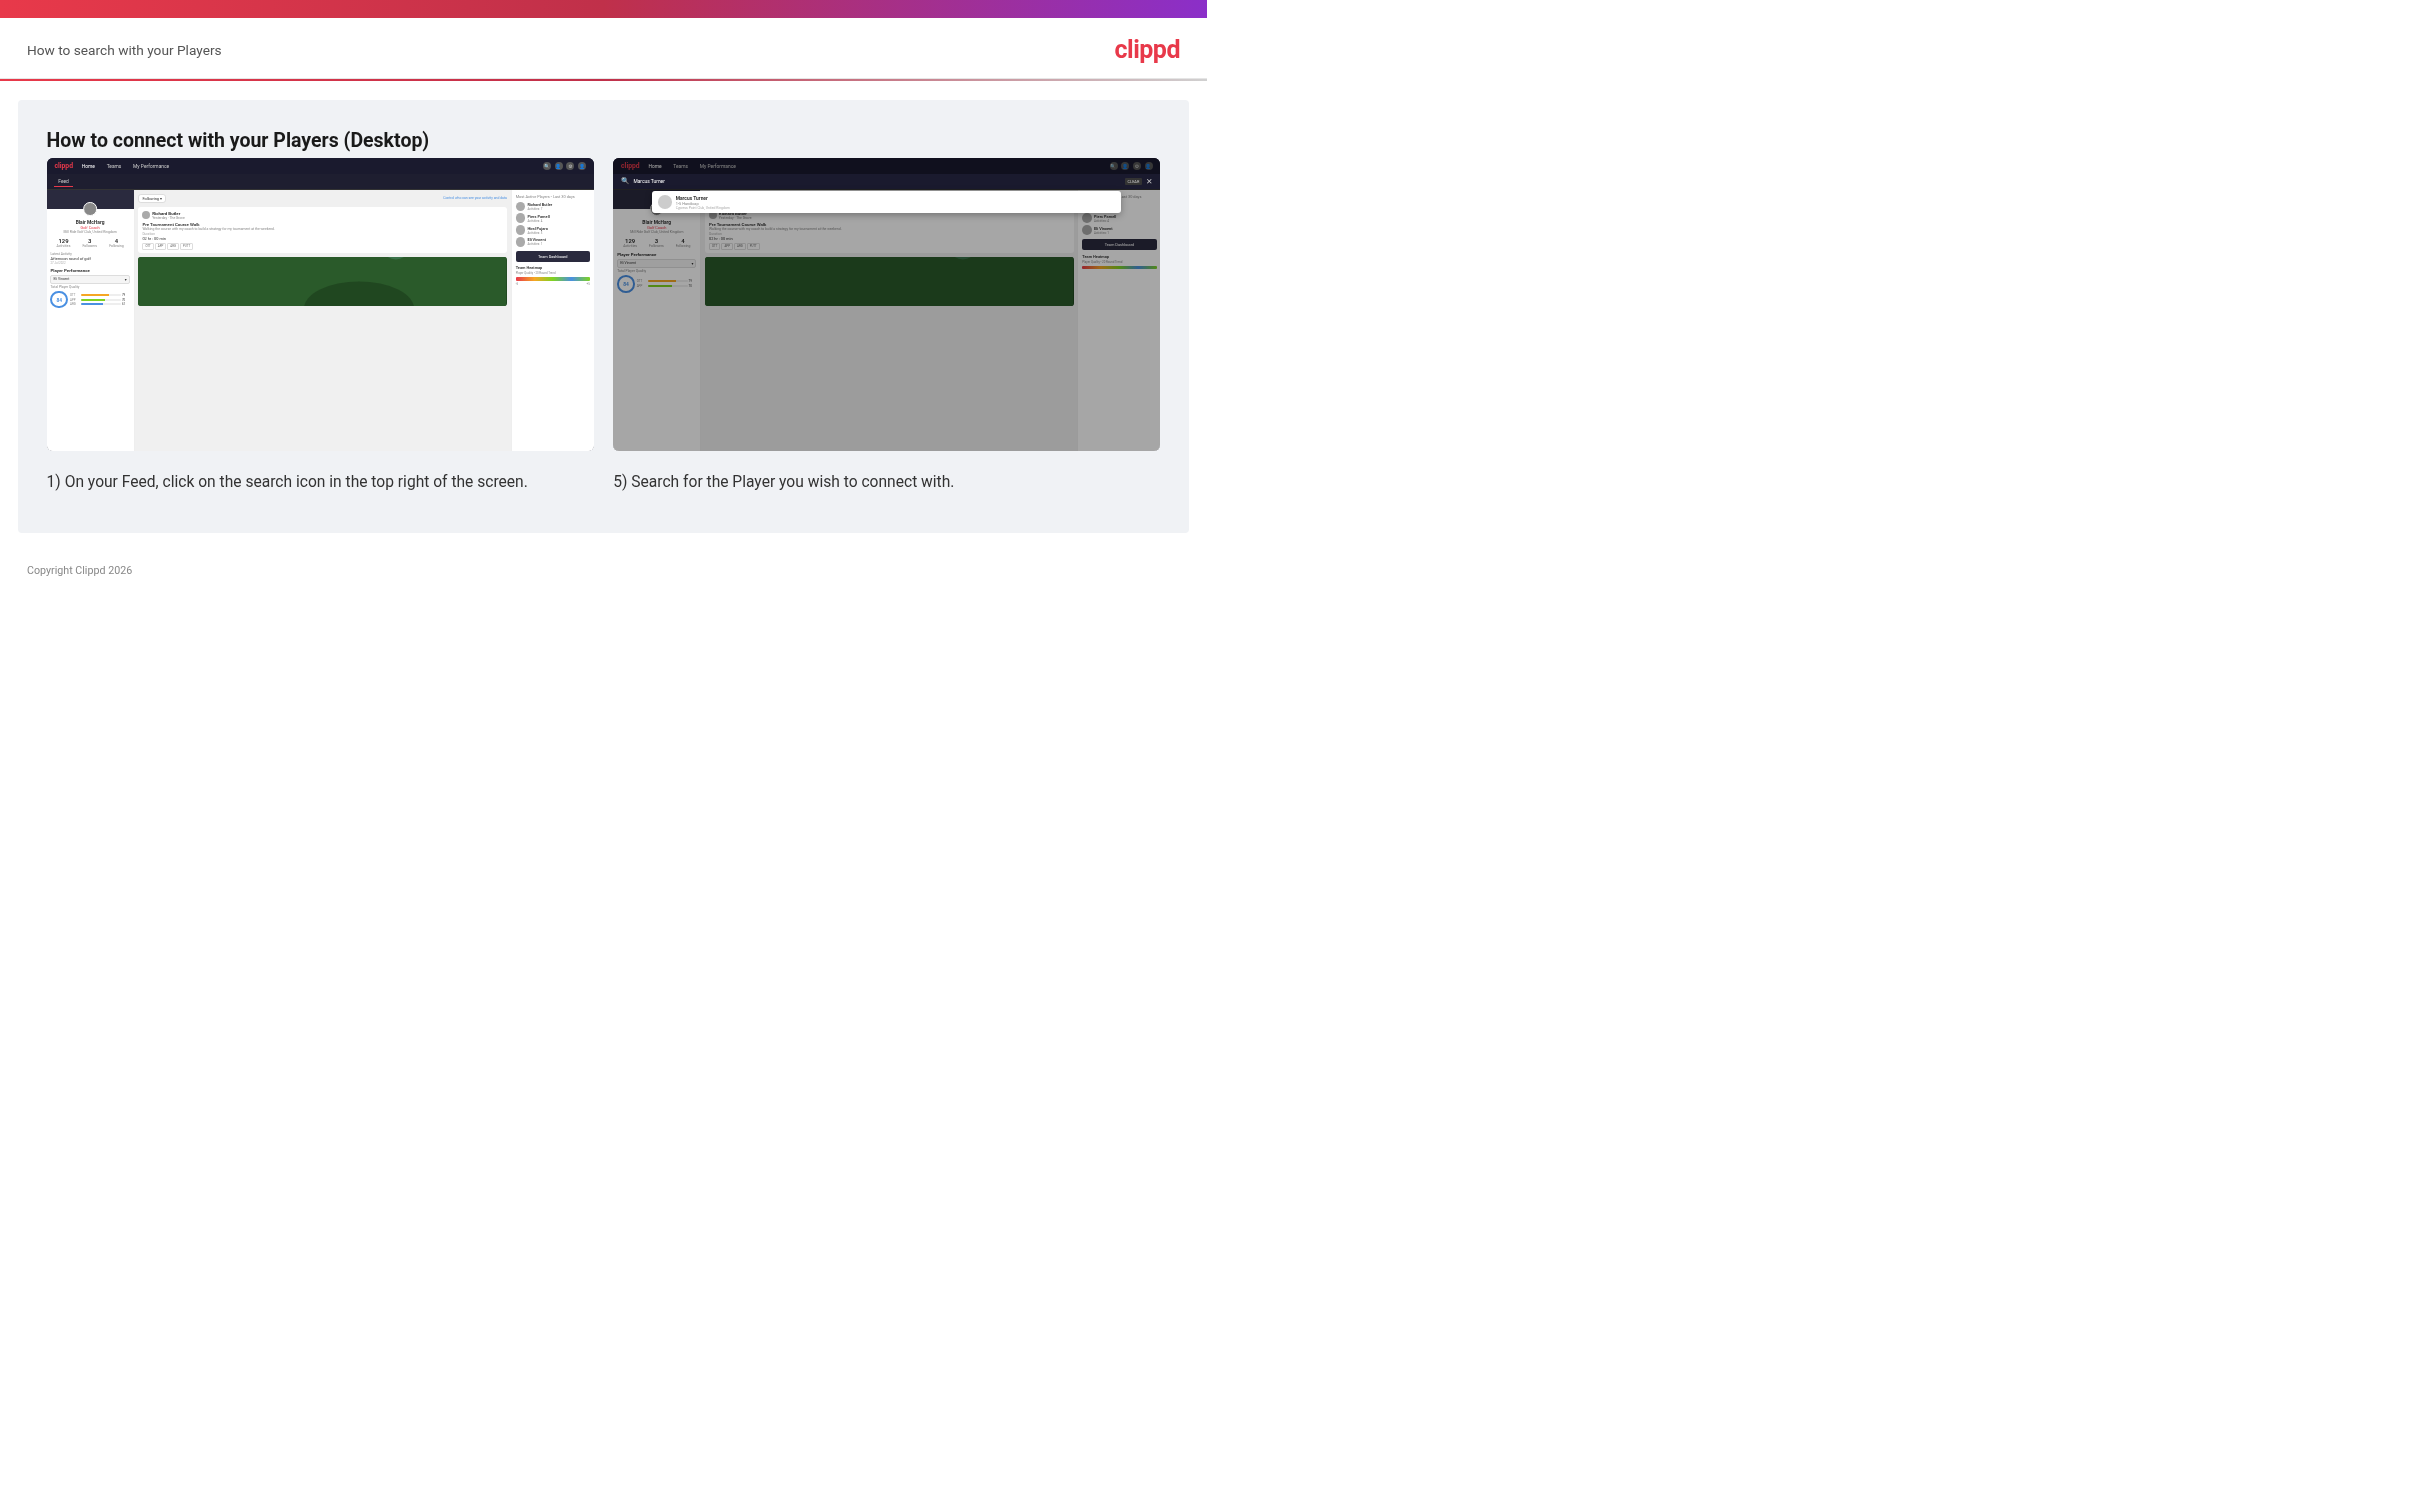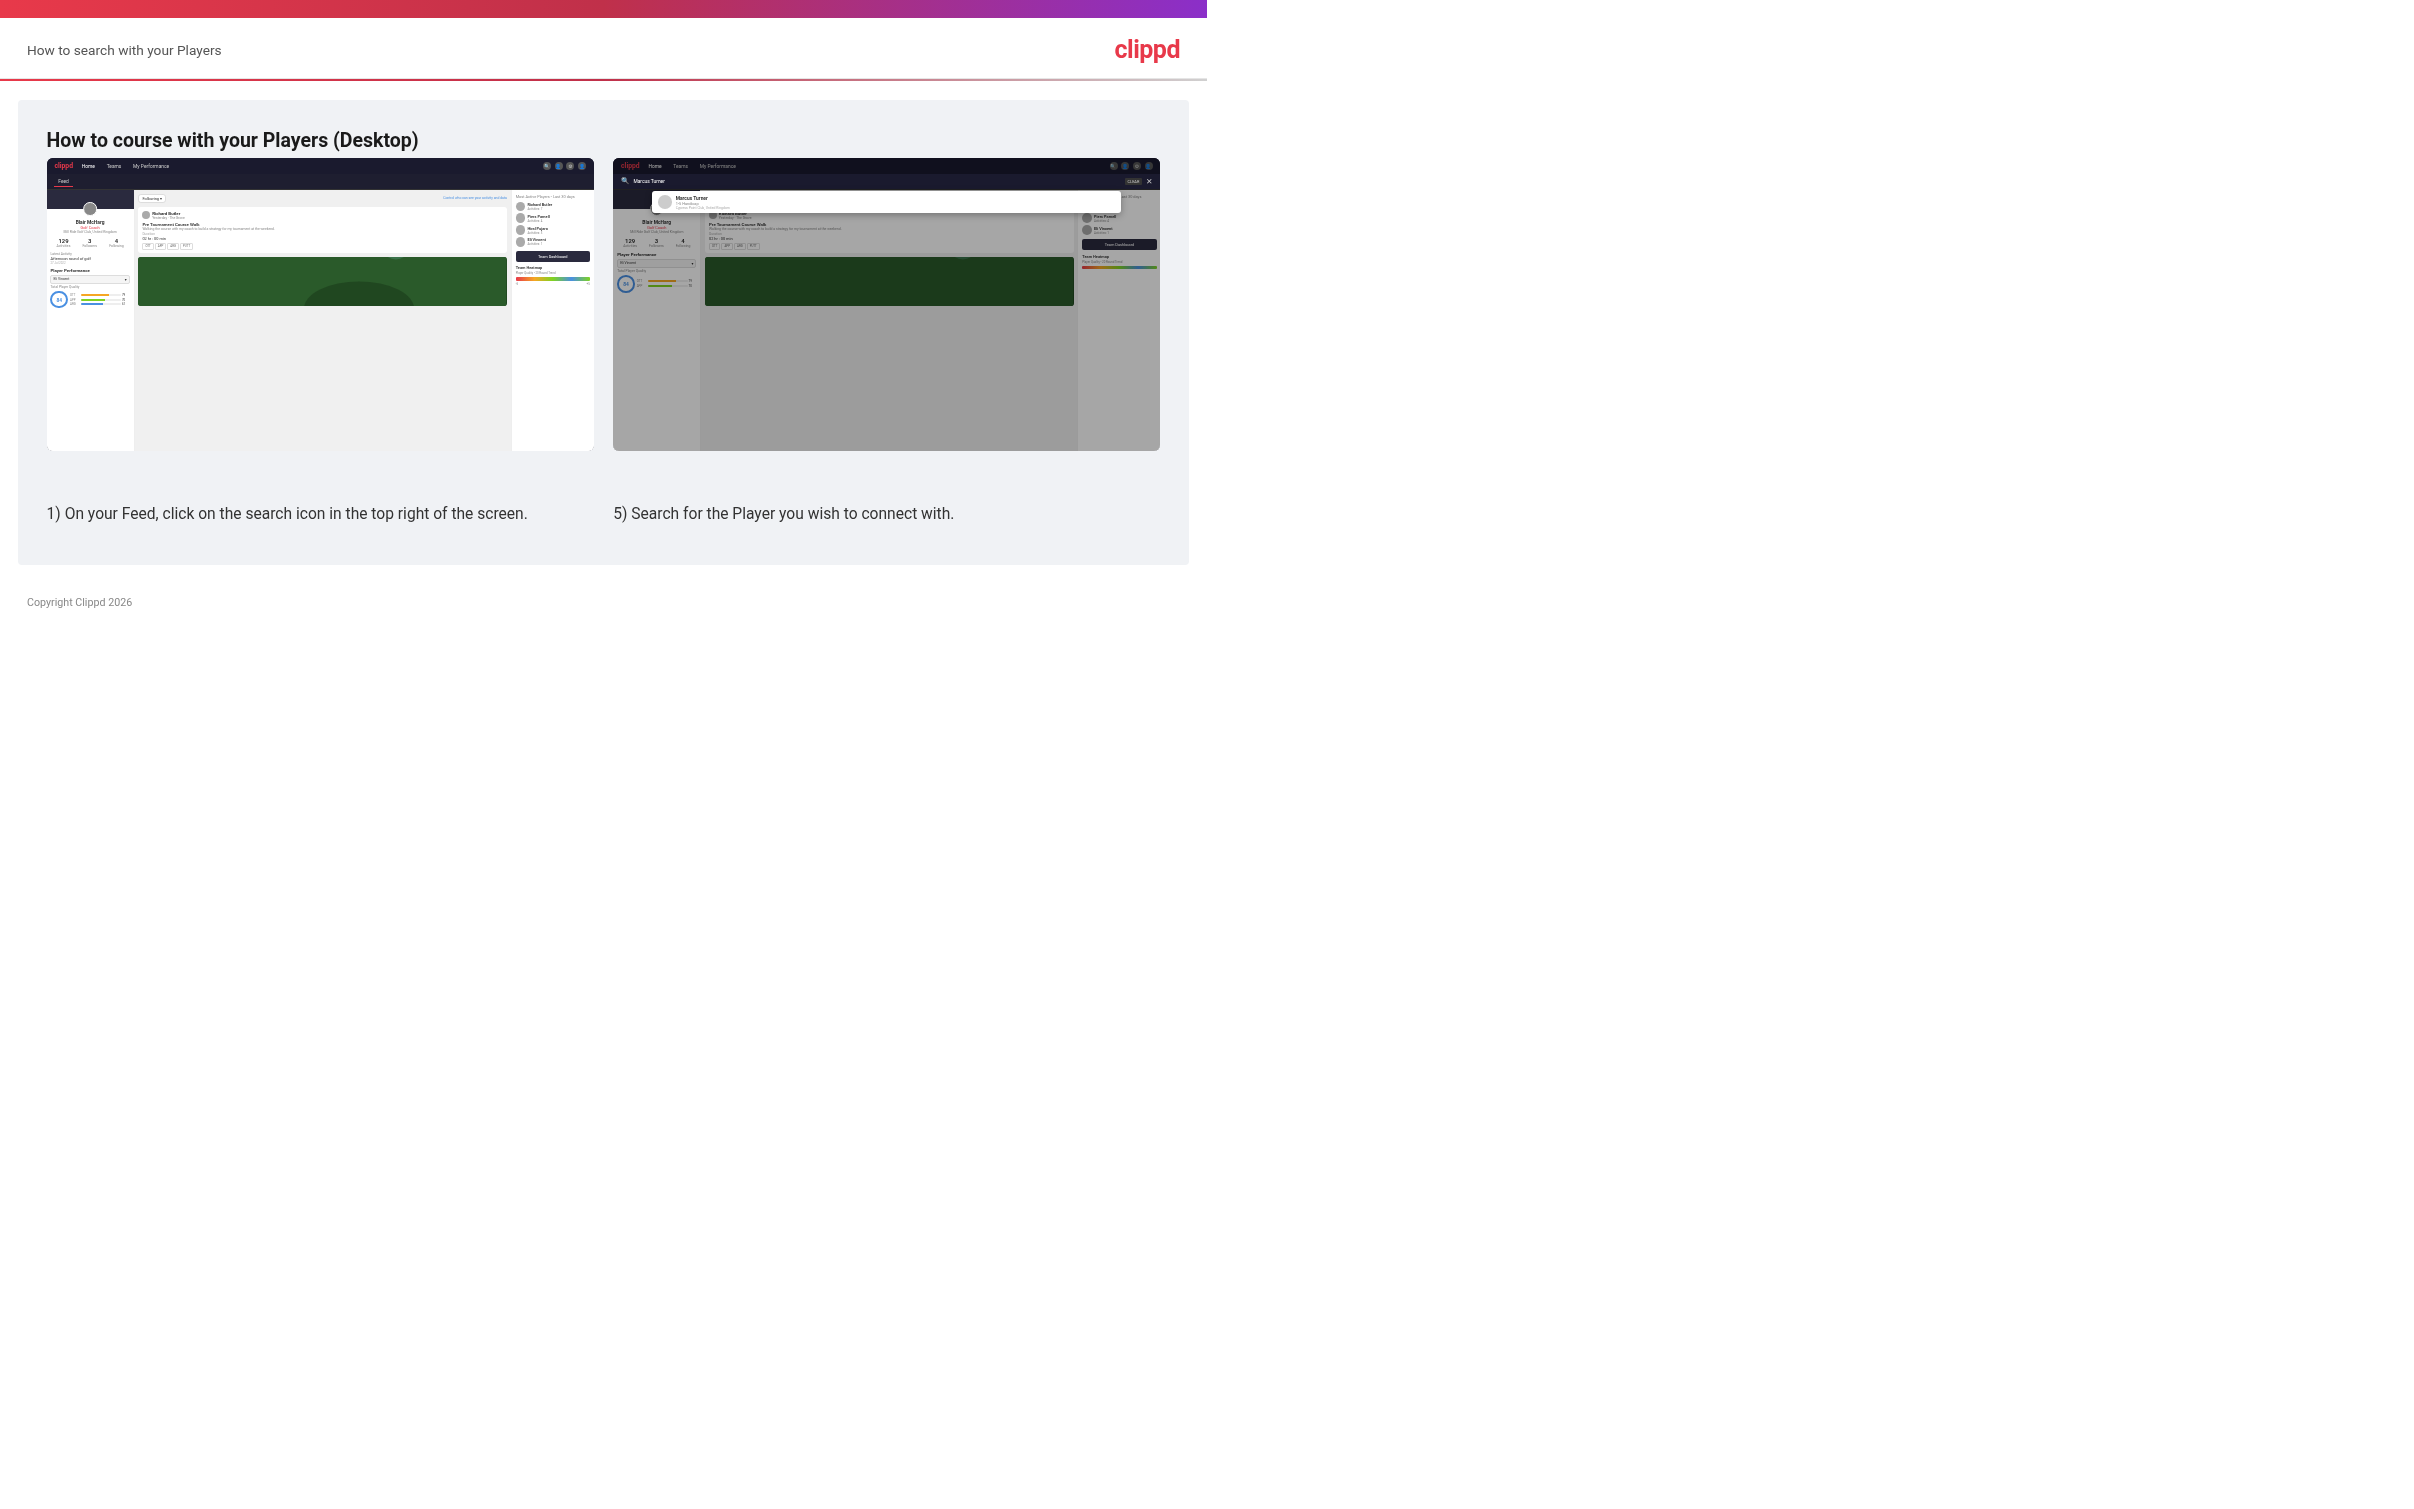--- a/index.html
+++ b/index.html
@@ -469,21 +469,20 @@
     .mini-result-club {
       font-size: 3.4px;
       color: #aaa;
     }
 
     
     .panel-description {
       font-size: 15.6px;
       color: #333;
       line-height: 1.5;
-      margin-top: 32px;
     }
 
     
     .footer {
       padding: 11.7px 27px;
       font-size: 10.7px;
       color: #888;
     }
 
     
@@ -518,21 +517,21 @@
 <div class="top-bar"></div>
 
 <div class="header">
   <span class="header-title">How to search with your Players</span>
   <span class="logo">clippd</span>
 </div>
 
 <div class="header-divider"></div>
 
 <div class="main-content">
-  <div class="section-title">How to course with your Players (Desktop)</div>
+  <div class="section-title">How to connect with your Players (Desktop)</div>
 
   <div class="panels">
 
     <div class="panel">
       <div class="screenshot-box">
 
         <div class="mini-app">
 
           <div class="mini-nav">
             <span class="mini-logo">clippd</span>

